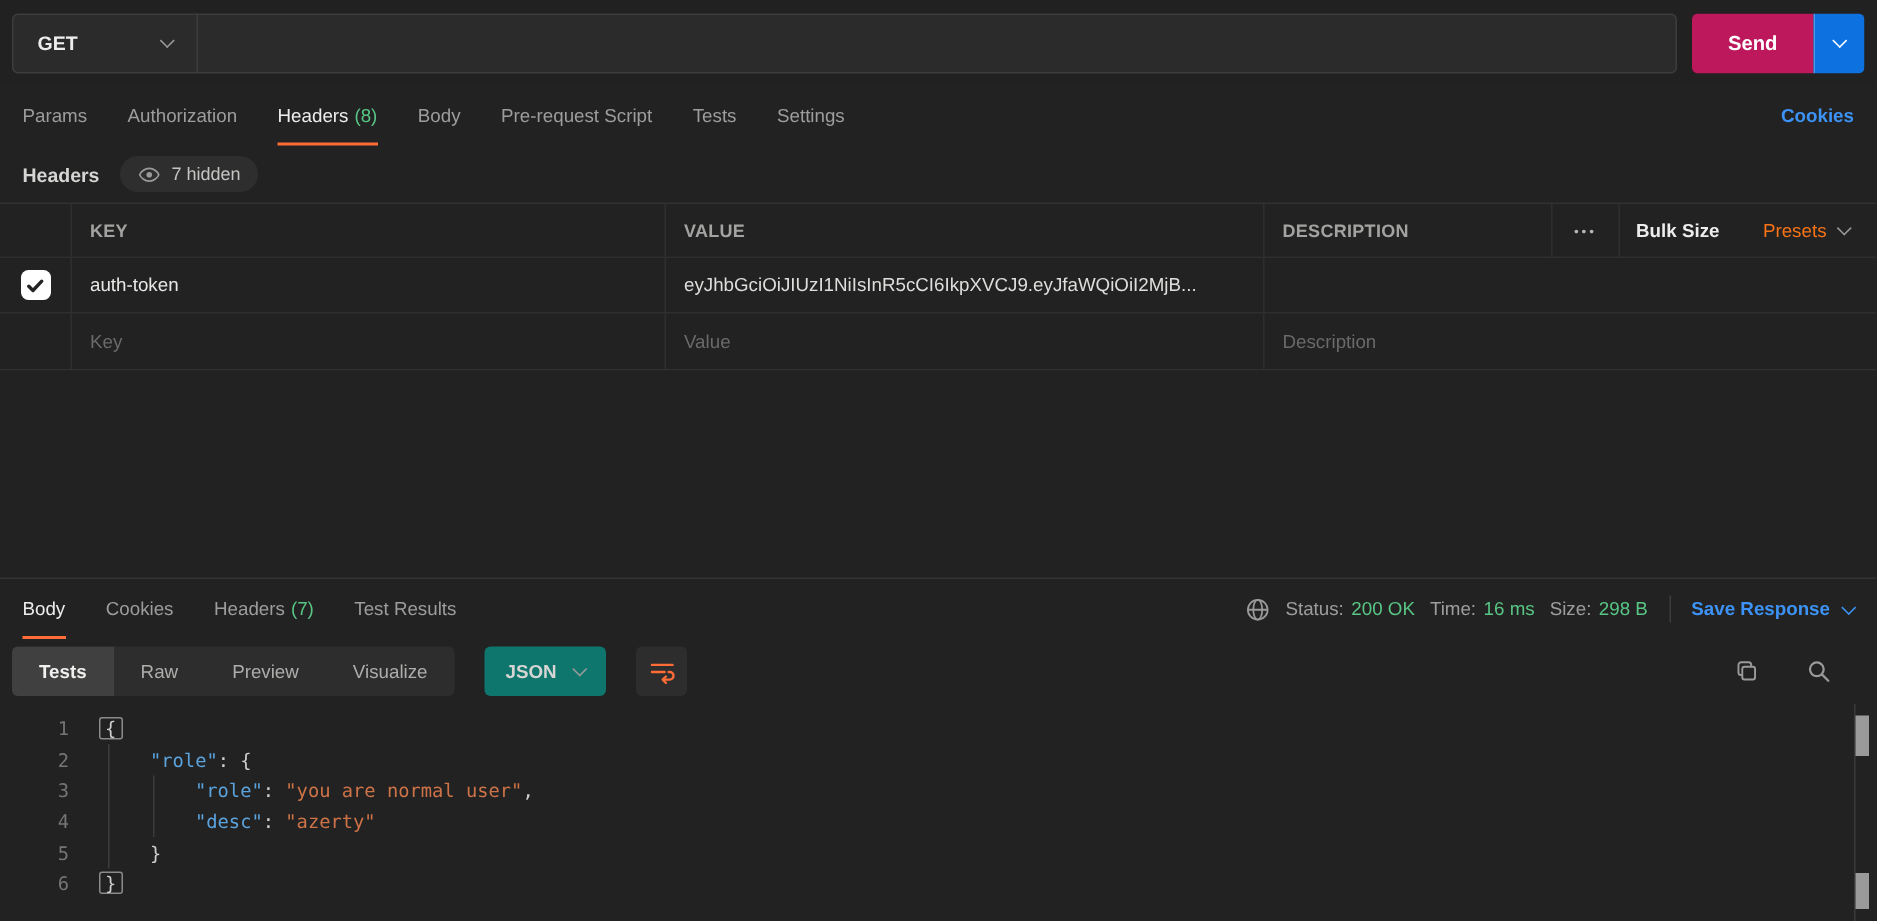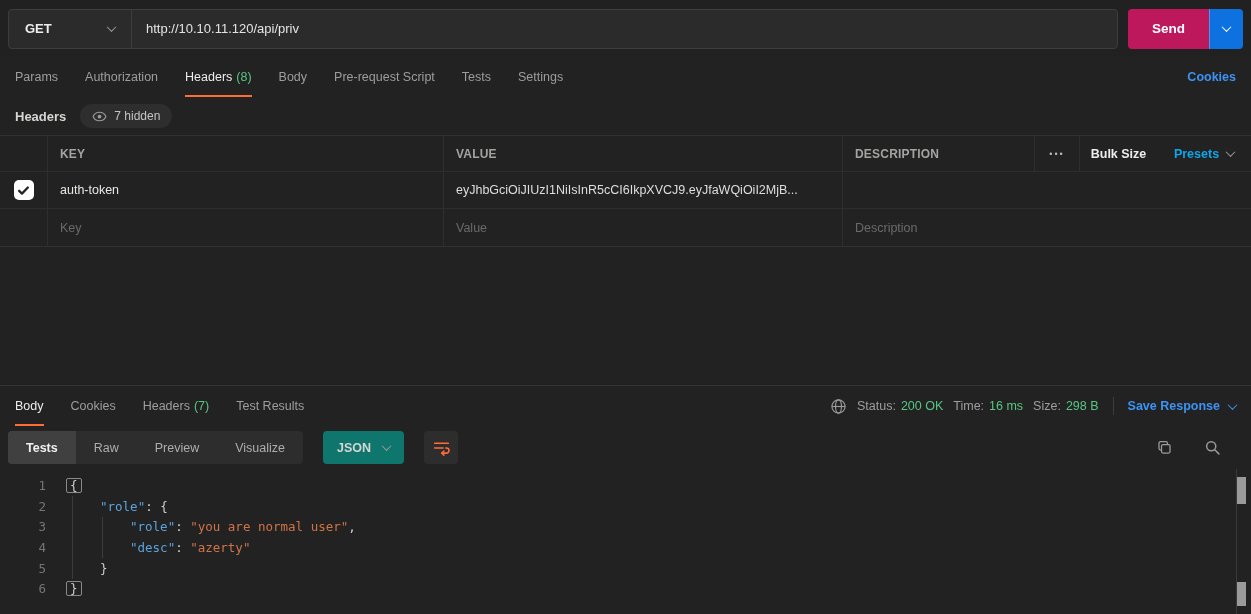--- a/index.html
+++ b/index.html
@@ -86,21 +86,21 @@
   .c-key   { width:396px; flex:0 0 396px; }
   .c-value { width:399px; flex:0 0 399px; }
   .c-desc-h{ width:192px; flex:0 0 192px; }
   .c-desc  { flex:1; border-right:none; }
   .c-dots  { width:45px; flex:0 0 45px; justify-content:center; }
   .c-bulk  { width:77px; flex:0 0 77px; justify-content:center; border-right:none; }
   .c-presets { flex:1; justify-content:center; gap:8px; border-right:none; }
   .th { color:#a3a3a1; font-weight:700; font-size:12px; letter-spacing:.2px; }
   .dots-icon { color:#b8b8b8; font-size:9px; letter-spacing:2px; cursor:pointer; }
   .bulk-label { color:#ededed; font-weight:700; cursor:pointer; }
-  .presets-label { color:#0ea5e9; font-weight:700; cursor:pointer; }
+  .presets-label { color:#f97316; font-weight:400; cursor:pointer; }
   .checkbox {
     width:20px; height:20px; background:#ffffff; border-radius:5px;
     display:flex; align-items:center; justify-content:center; cursor:pointer;
   }
   .placeholder { color:#6a6a6a; }
   .jwt-value { color:#dededc; }
 
   .spacer { flex:1; background:#222222; }
 
   
@@ -161,21 +161,20 @@
 </style>
 </head>
 <body>
 
 <div class="url-row">
   <div class="url-container">
     <div class="method-select">
       <span class="method">GET</span>
       <span class="chev"></span>
     </div>
-    <input class="url-input" type="text" readonly="" value="http://10.10.11.120/api/priv" style="">
   </div>
   <div class="send-group">
     <button class="send-btn">Send</button>
     <button class="send-caret">
       <span class="chev"></span>
     </button>
   </div>
 </div>
 
 <div class="tabs-row">

